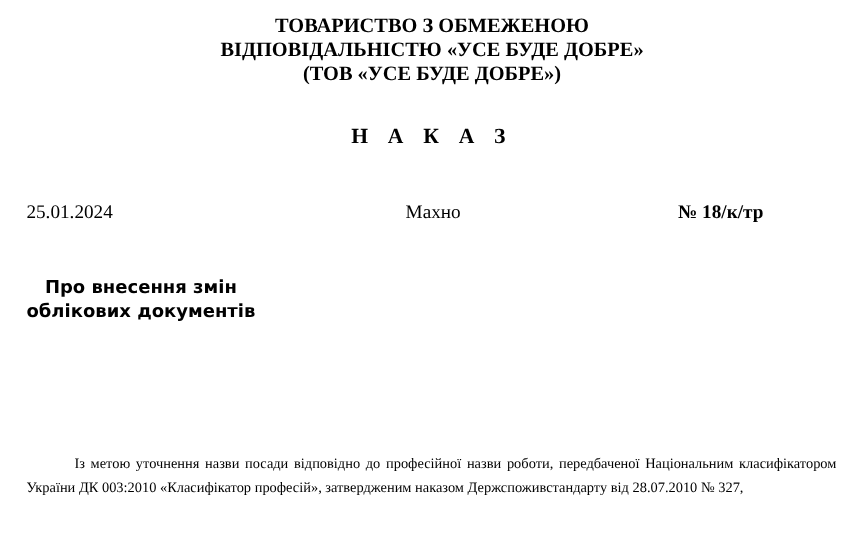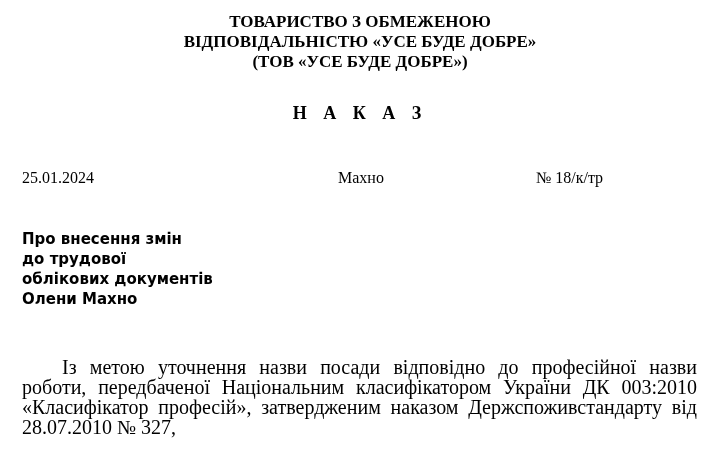--- a/index.html
+++ b/index.html
@@ -10,45 +10,43 @@
     position: absolute; left: 0; top: 12px; width: 720px;
     text-align: center; font-weight: bold; font-size: 17px; line-height: 20px;
   }
   .title {
     position: absolute; left: 0; top: 103px; width: 720px; text-align: center;
     font-weight: bold; font-size: 18px; letter-spacing: 6px;
   }
   .meta { position: absolute; top: 169px; font-size: 16px; }
   .subject {
     position: absolute; left: 22px; top: 229px; font-weight: bold;
-    font-size: 15px; line-height: 20px;
+    font-size: 15px; line-height: 20px; text-align: center;
   }
   .para {
-    position: absolute; left: 22px; top: 357px; width: 675px;
-    font-size: 20px; line-height: 20px; text-align: justify; text-indent: 40px;
+    position: absolute; left: 22px; top: 376px; width: 675px;
+    font-size: 12px; line-height: 20px; text-align: justify; text-indent: 40px;
   }
   .order { position: absolute; left: 22px; top: 436px; font-size: 16px; margin-top: 45px; }
 </style>
 </head>
 <body>
 
 <div class="org serif">
   <div>ТОВАРИСТВО З ОБМЕЖЕНОЮ</div>
   <div>ВІДПОВІДАЛЬНІСТЮ «УСЕ БУДЕ ДОБРЕ»</div>
   <div>(ТОВ «УСЕ БУДЕ ДОБРЕ»)</div>
 </div>
 
 <div class="title serif">Н А К А З</div>
 
 <div class="meta serif" style="left:22px;">25.01.2024</div>
 <div class="meta serif" style="left:338px;">Махно</div>
-<div class="meta serif" style="left:536px;">№  18/к/тр</div>
+<div class="meta serif" style="left:565px;font-weight:bold;">№  18/к/тр</div>
 
 <div class="subject sans">
   <div>Про внесення змін</div>
-  <div>до трудової</div>
   <div>облікових документів</div>
-  <div>Олени Махно</div>
 </div>
 
 <div class="para serif">Із метою уточнення назви посади відповідно до професійної назви роботи, передбаченої Національним класифікатором України ДК 003:2010 «Класифікатор професій», затвердженим наказом Держспоживстандарту від 28.07.2010 № 327,</div>
 
 <div class="order serif">ВНЕСТИ:</div>
 
 </body></html>

